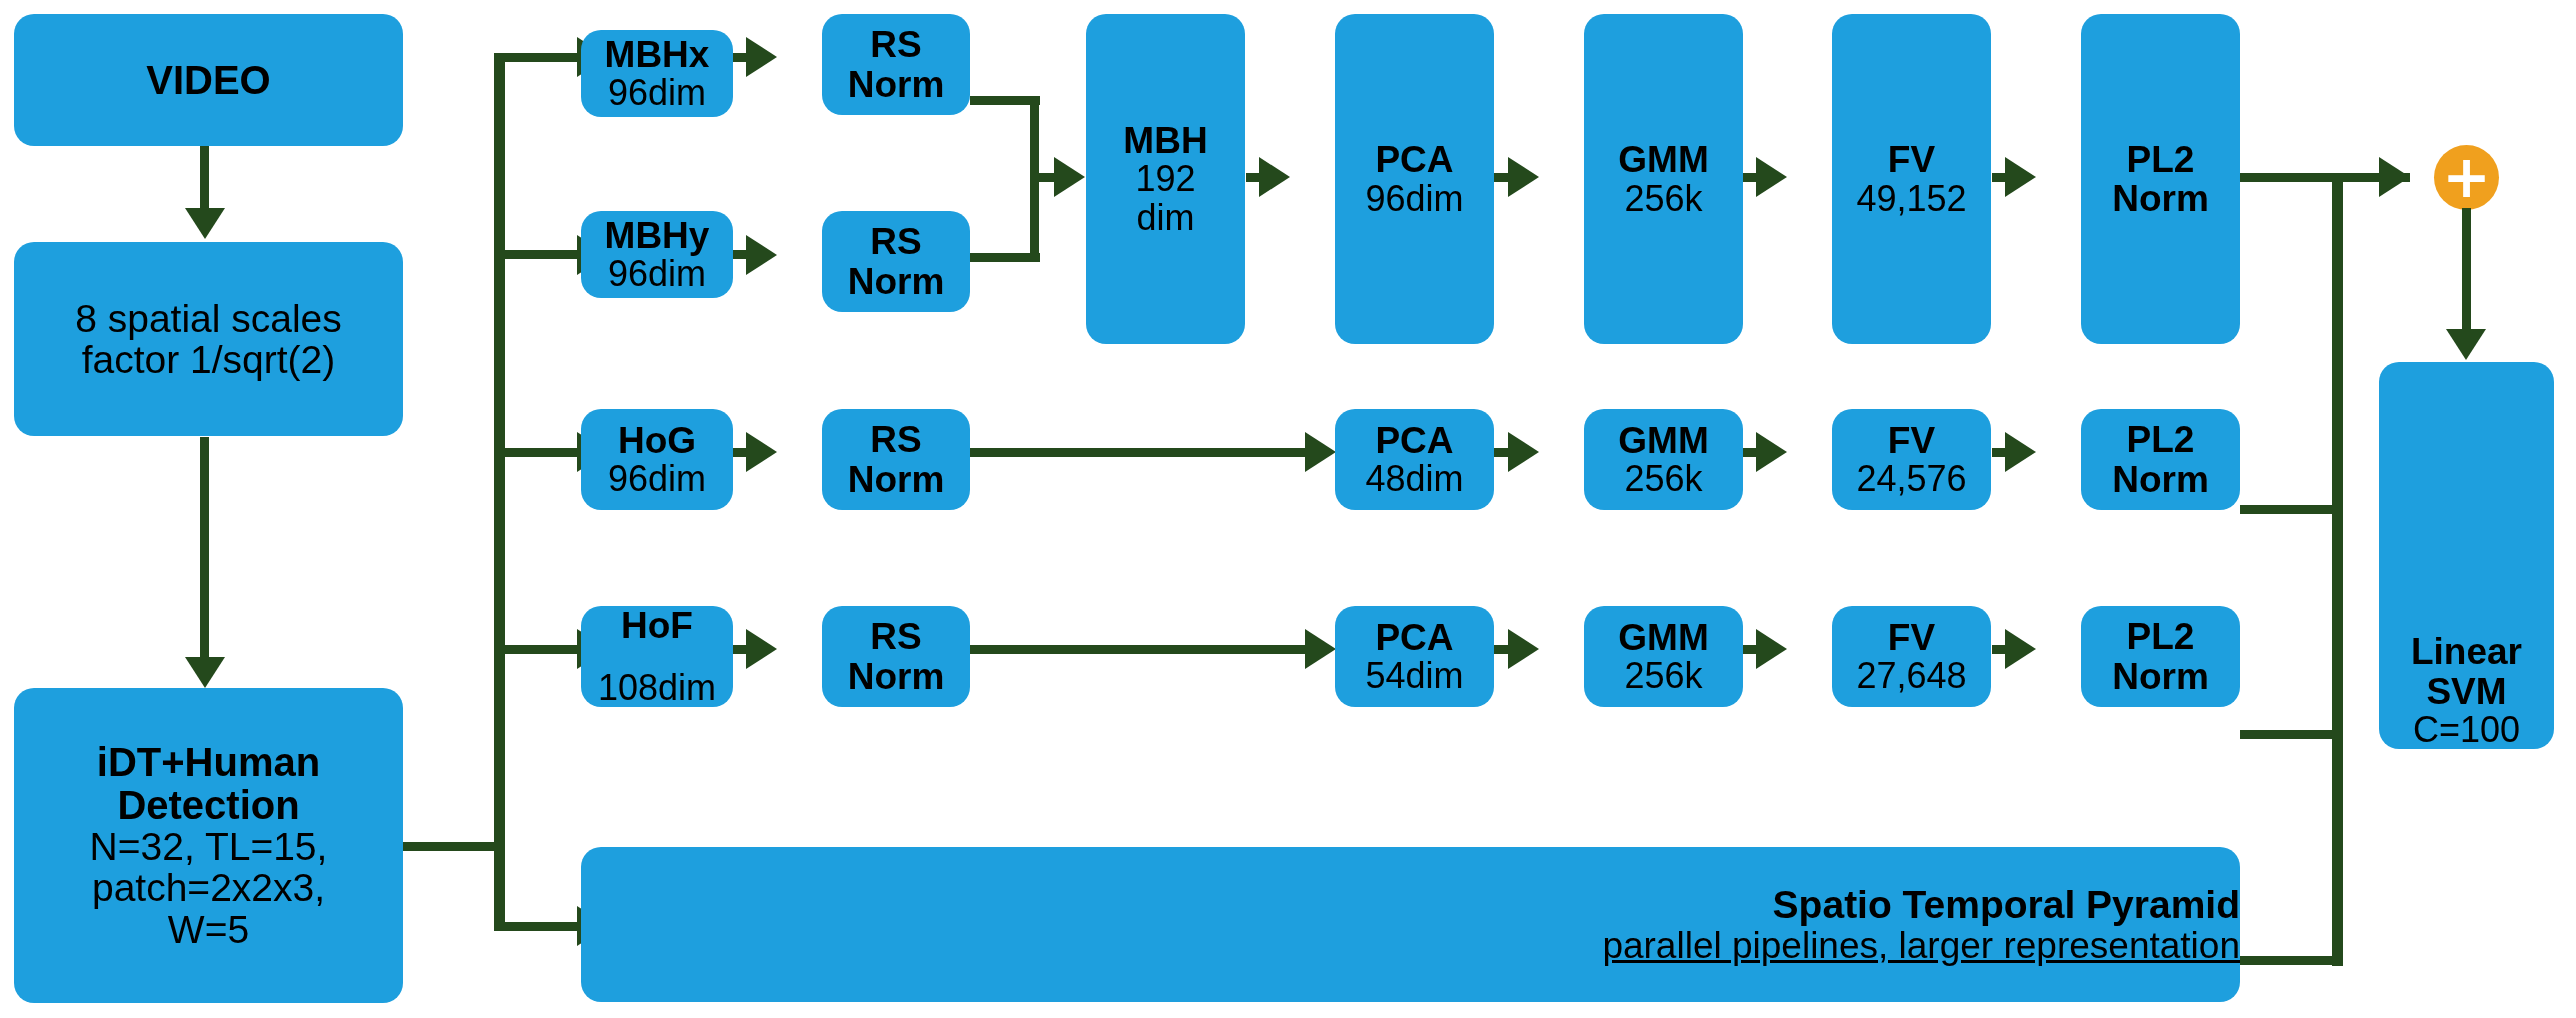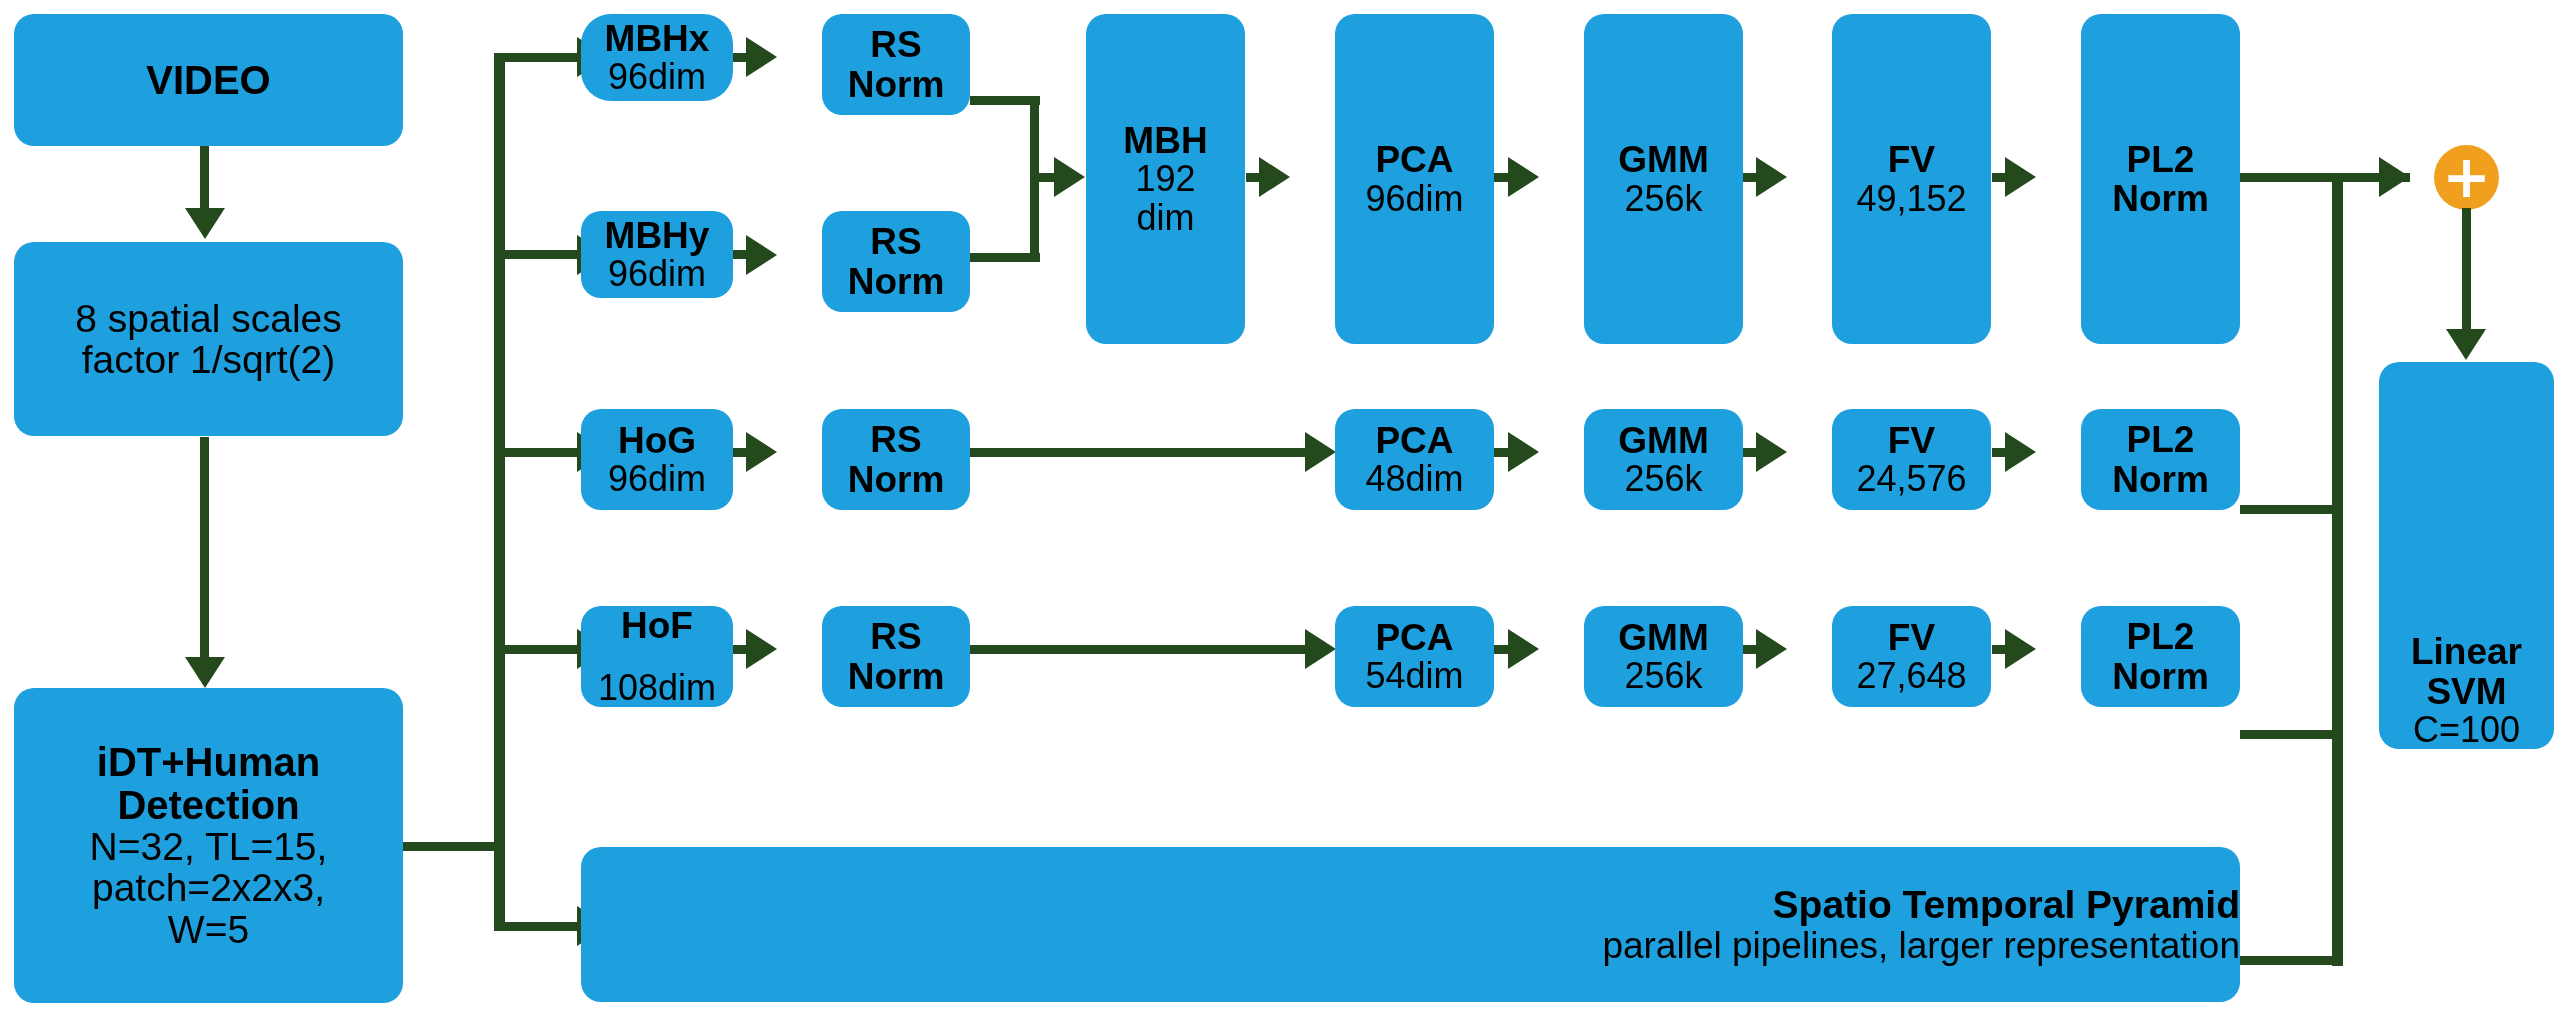--- a/index.html
+++ b/index.html
@@ -27,21 +27,21 @@
   .varrow{position:absolute;height:0;width:0;border-left:20px solid transparent;
           border-right:20px solid transparent;border-top:31px solid #24491c;}
 
   .plus-circle{position:absolute;width:65px;height:65px;border-radius:50%;
        background:#f0a01e;display:flex;align-items:center;justify-content:center;}
   .plus-circle .glyph{color:#fff;font-size:58px;font-weight:bold;line-height:0.72;
        font-family:"DejaVu Sans",sans-serif;}
 
   .stp{align-items:flex-end;justify-content:center;}
   .stp .t1{font-size:39px;font-weight:bold;}
-  .stp .t2{font-size:37px;font-weight:normal;}
+  .stp .t2{font-size:37px;font-weight:normal;text-decoration:underline;}
 </style>
 </head>
 <body>
 
 <div id="stage">
 
   <div class="box f-big" style="left:14px;top:14px;width:389px;height:132px;">
     <div class="t1">VIDEO</div>
   </div>
 
@@ -75,21 +75,21 @@
 
   <div class="conn" style="left:500px;top:448px;width:90px;height:9.3px;"></div>
   <div class="harrow" style="left:577px;top:432px;"></div>
 
   <div class="conn" style="left:500px;top:645px;width:90px;height:9.3px;"></div>
   <div class="harrow" style="left:577px;top:629px;"></div>
 
   <div class="conn" style="left:500px;top:922px;width:90px;height:9.3px;"></div>
   <div class="harrow" style="left:577px;top:906px;"></div>
 
-  <div class="box f-med" style="left:581px;top:14px;width:152px;height:87px;border-radius:30px;">
+  <div class="box f-med" style="left:581px;top:30px;width:152px;height:87px;">
     <div class="t1">MBHx</div>
     <div class="t2">96dim</div>
   </div>
   <div class="conn" style="left:733px;top:53px;width:26.4px;height:9.3px;"></div>
   <div class="harrow" style="left:746px;top:37px;"></div>
   <div class="box f-med" style="left:822px;top:14px;width:148px;height:101px;">
     <div class="t1">RS</div>
     <div class="t1">Norm</div>
   </div>
 

